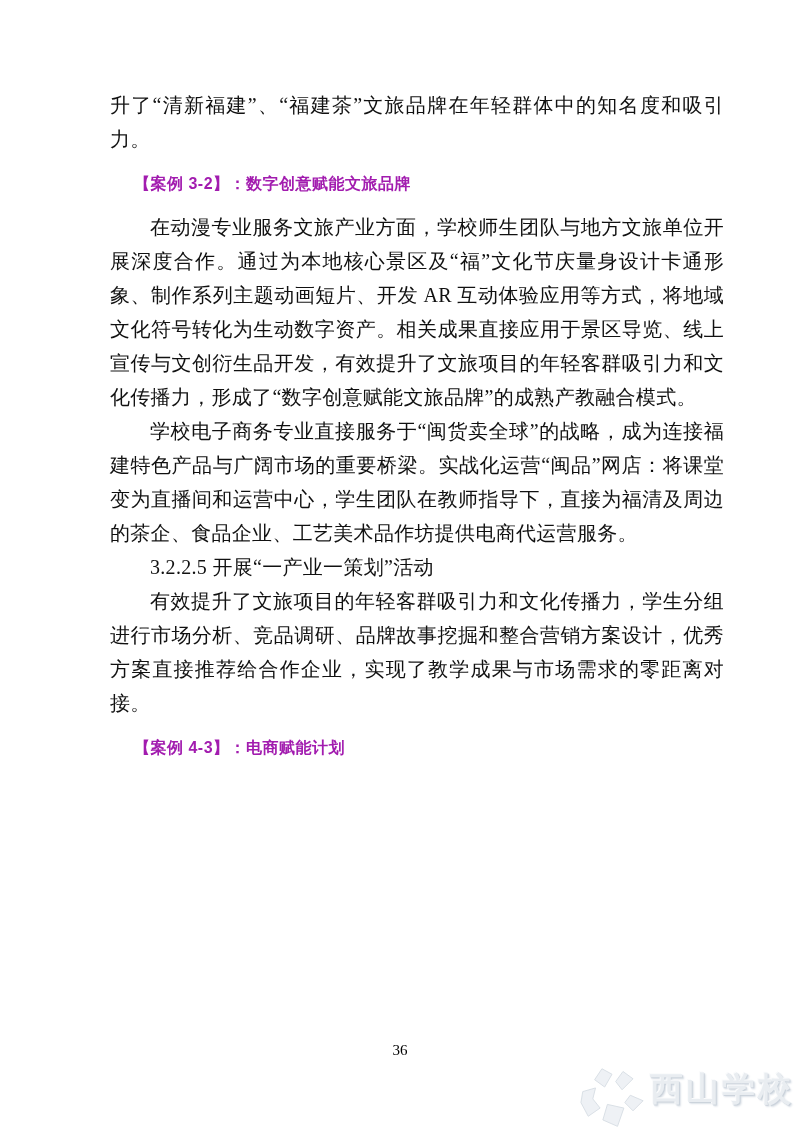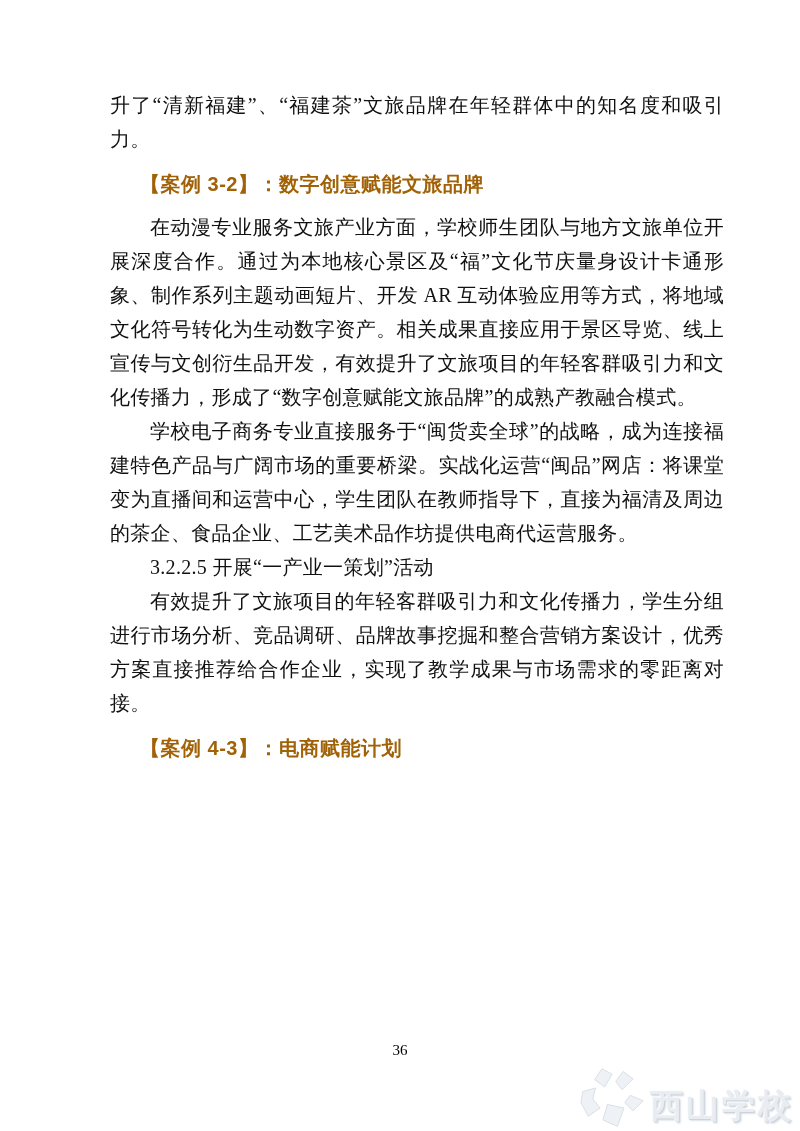--- a/index.html
+++ b/index.html
@@ -31,46 +31,46 @@
     text-indent: 2em;
     letter-spacing: 0.3px;
   }
   .no-indent {
     text-indent: 0;
   }
   .case-heading {
     margin: 11px 0 9px 0;
     font-family: "Liberation Sans", "DejaVu Sans", sans-serif;
     font-weight: bold;
-    font-size: 20px;
+    font-size: 16px;
     line-height: 34px;
     text-indent: 1.5em;
     letter-spacing: 0.5px;
-    color: #a16207;
+    color: #a21caf;
   }
   .small-p {
     font-size: 17px;
     line-height: 32px;
     letter-spacing: 0.2px;
   }
   .footer-pagenum {
     position: absolute;
     left: 0;
     right: 0;
     top: 1042px;
     text-align: center;
     font-size: 15px;
     color: #000000;
   }
   .watermark {
     position: absolute;
     right: 6px;
     bottom: 2px;
     display: flex;
-    align-items: flex-end;
+    align-items: flex-start;
     gap: 6px;
     user-select: none;
   }
   .wm-icon {
     display: block;
   }
   .wm-text {
     font-family: "Liberation Sans", "DejaVu Sans", sans-serif;
     font-weight: bold;
     font-size: 33px;

